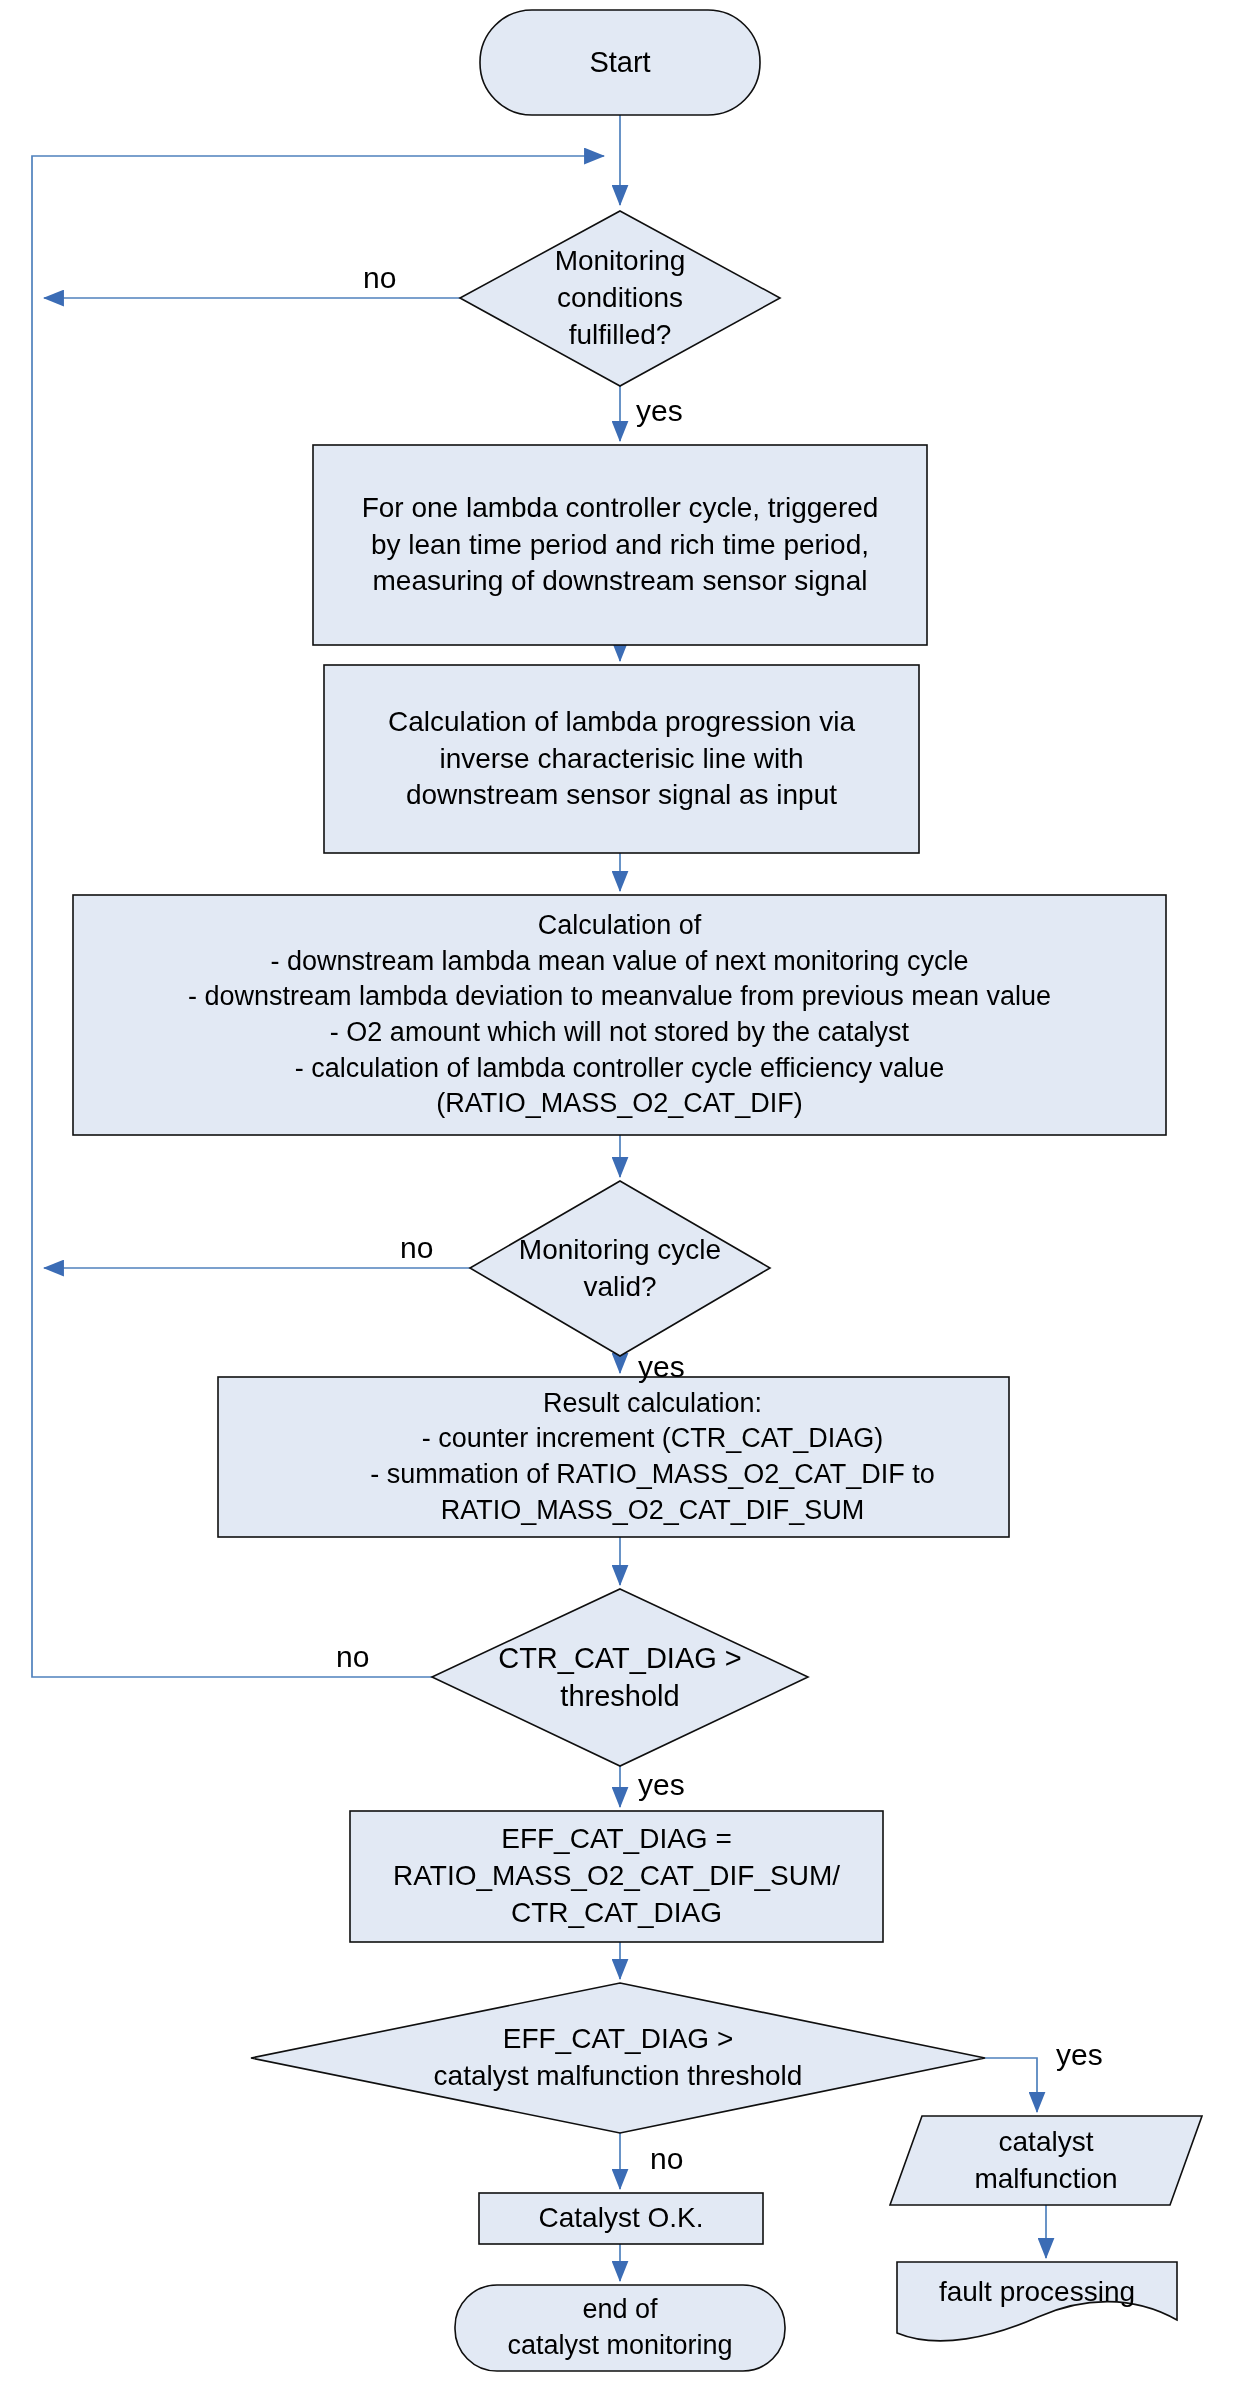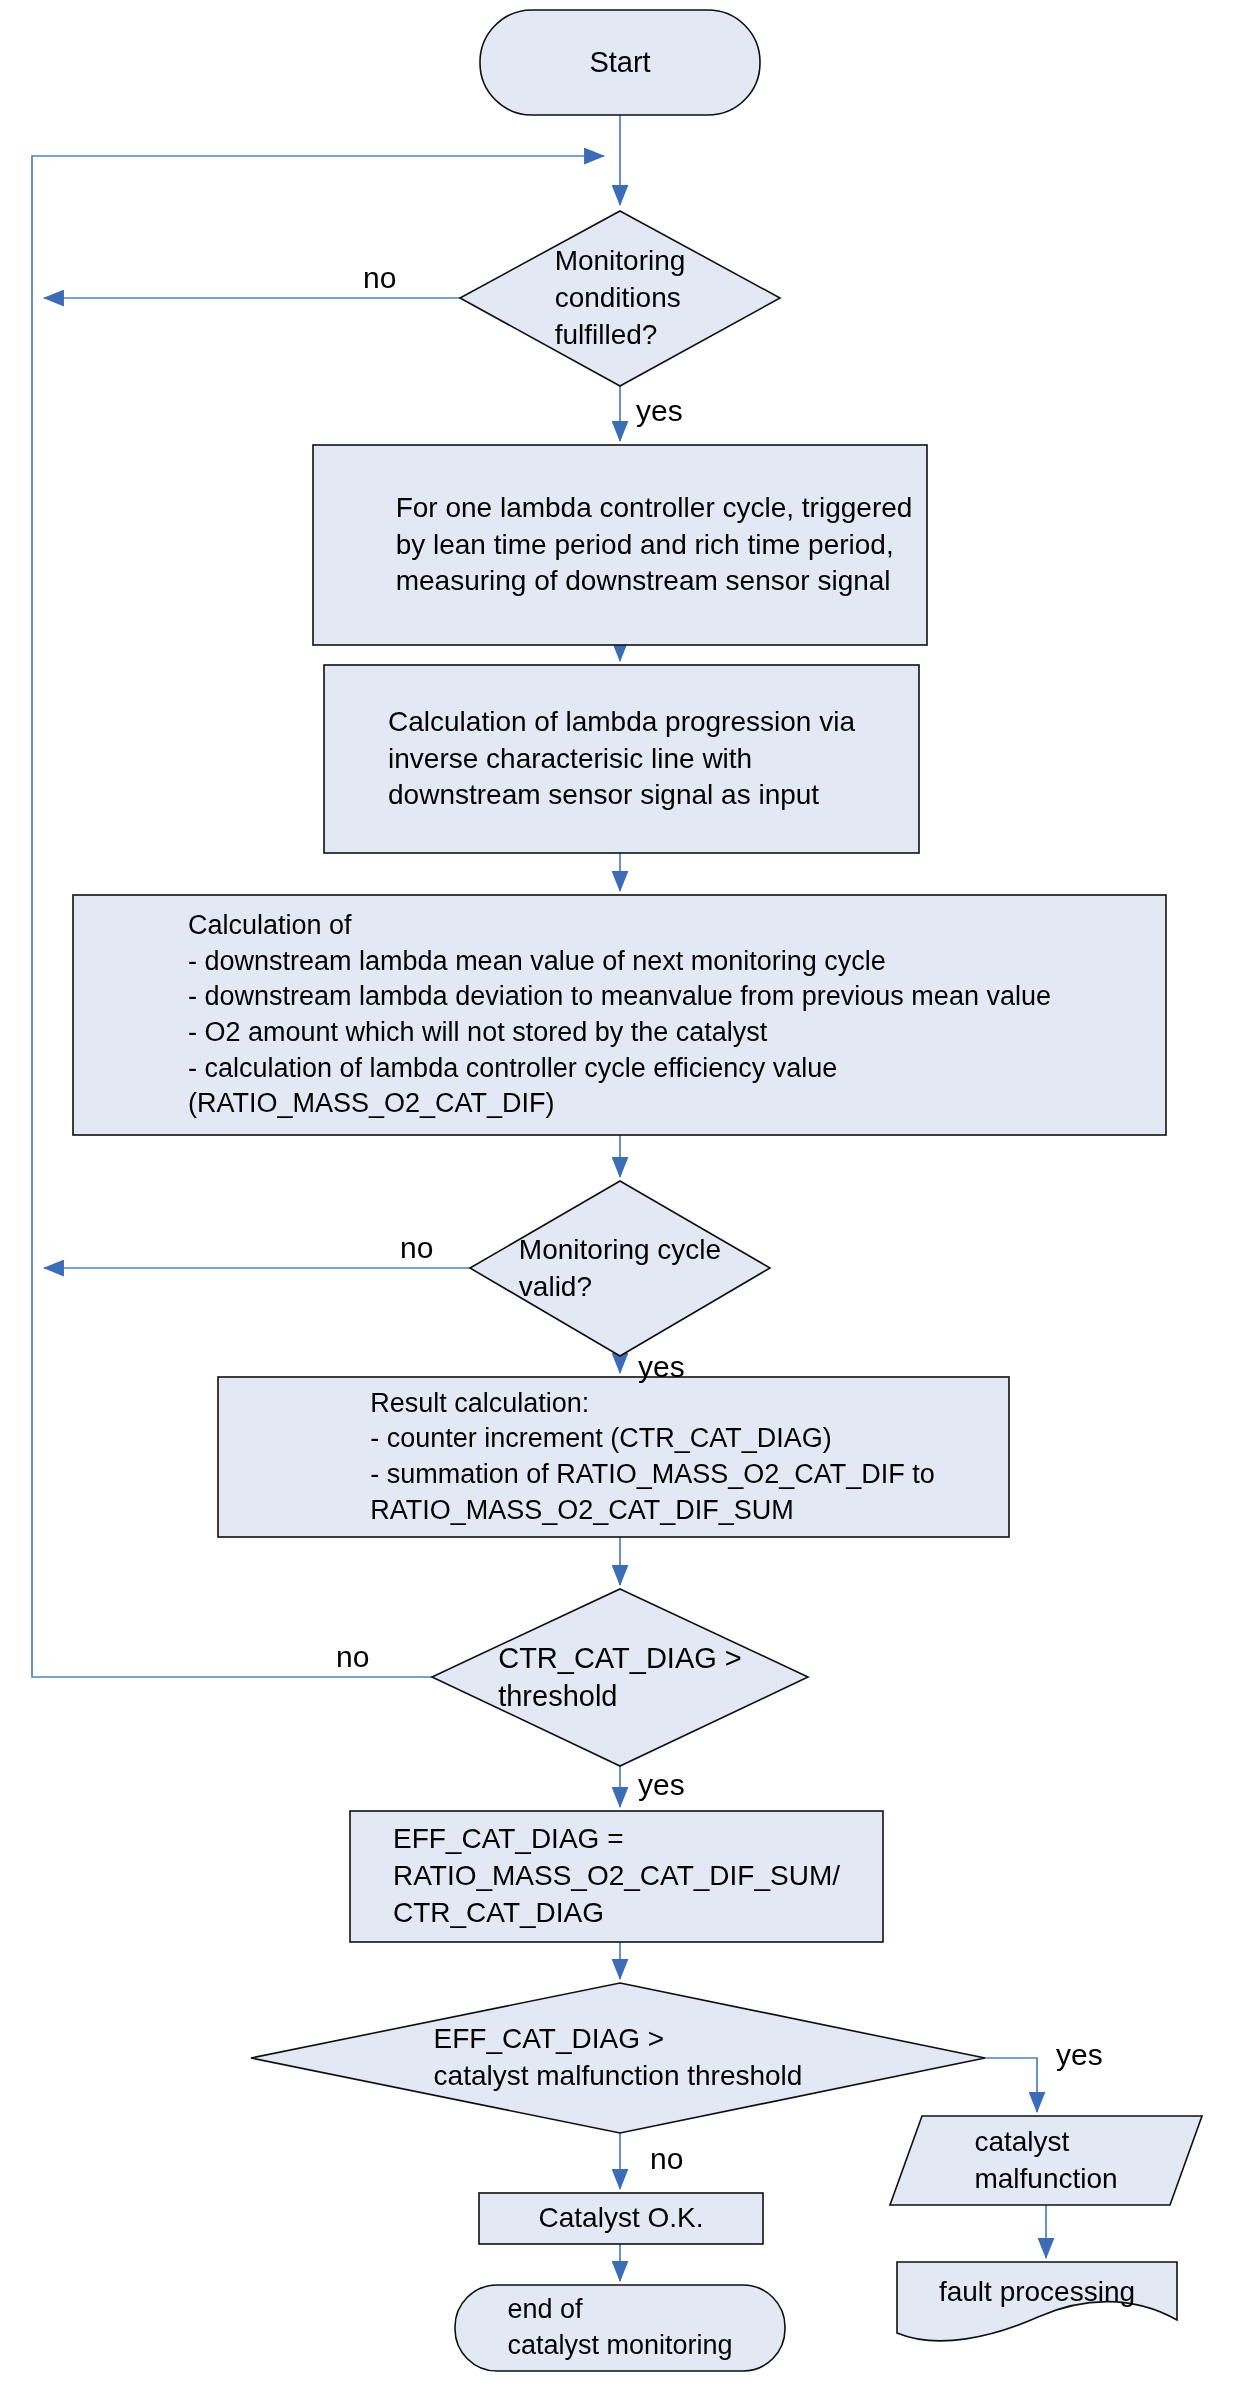--- a/index.html
+++ b/index.html
@@ -15,21 +15,21 @@
     position:relative;
     width:1236px;height:2400px;
     background:var(--bg);
     font-family:"Liberation Sans","DejaVu Sans",sans-serif;
     color:var(--text);
   }
   svg.layer{position:absolute;left:0;top:0;}
   .node-label{
     position:absolute;
     display:flex;align-items:center;justify-content:center;
-    text-align:left;
+    text-align:center;
     white-space:pre-line;
     line-height:1.32;
     color:var(--text);
   }
   .edge-label{
     position:absolute;
     font-size:30px;
     color:var(--text);
     white-space:nowrap;
   }
@@ -83,21 +83,21 @@
     <polygon class="shape" points="922,2116 1202,2116 1170,2205 890,2205"></polygon>
     <path class="shape" d="M897,2262 L1177,2262 L1177,2320 C1133,2295 1083,2297 1038,2317 C993,2337 938,2350 897,2333 Z"></path>
   </svg>
 
   <div class="node-label fs29" style="left:480px;top:10px;width:280px;height:105px;">Start</div>
 
   <div class="node-label fs28" style="left:460px;top:216px;width:320px;height:165px;">Monitoring
 conditions
 fulfilled?</div>
 
-  <div class="node-label fs28" style="left:313px;top:445px;width:614px;height:200px;margin-left:34px;">For one lambda controller cycle, triggered
+  <div class="node-label fs28" style="left:313px;top:445px;width:614px;height:200px;">For one lambda controller cycle, triggered
 by lean time period and rich time period,
 measuring of downstream sensor signal</div>
 
   <div class="node-label fs28" style="left:324px;top:665px;width:595px;height:188px;">Calculation of lambda progression via
 inverse characterisic line with
 downstream sensor signal as input</div>
 
   <div class="node-label fs27" style="left:73px;top:895px;width:1093px;height:240px;border-radius:29px;">Calculation of
 - downstream lambda mean value of next monitoring cycle
 - downstream lambda deviation to meanvalue from previous mean value

